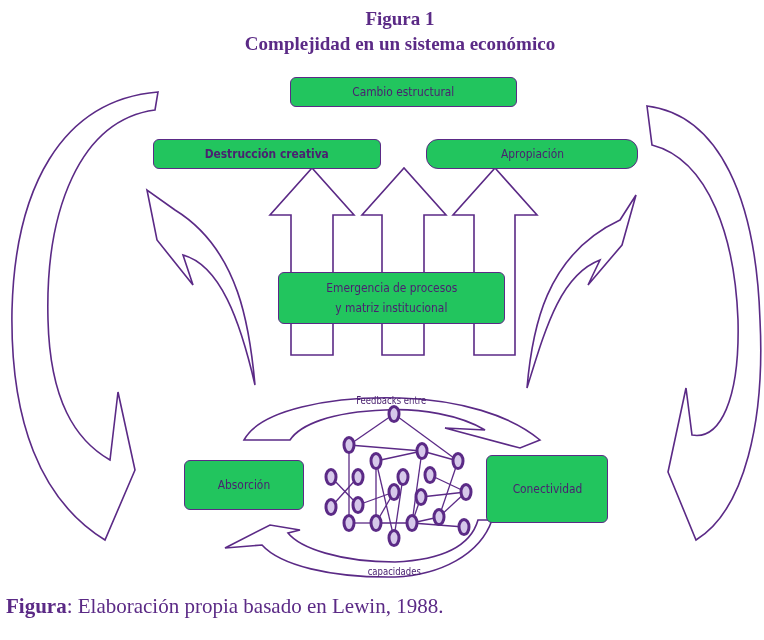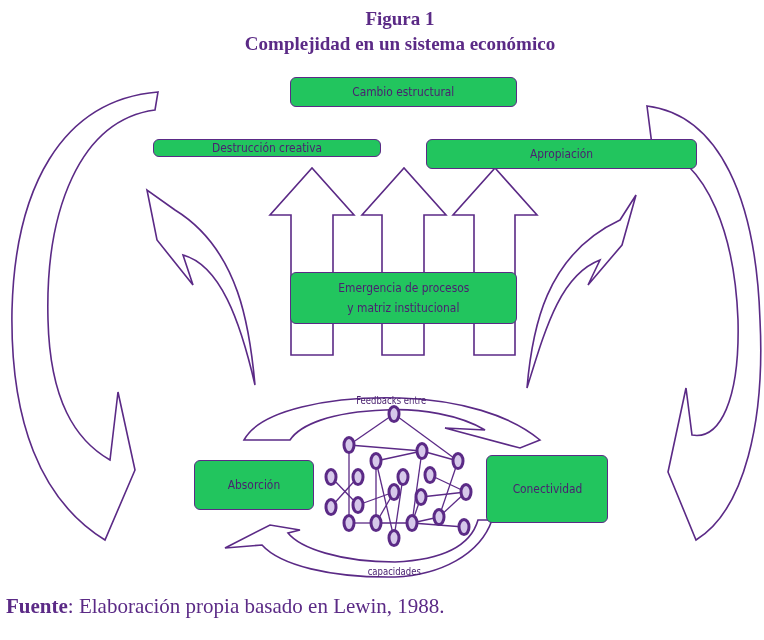--- a/index.html
+++ b/index.html
@@ -99,35 +99,35 @@
       <ellipse cx="412" cy="523" rx="5" ry="7.5" fill="#d6c8ea" stroke="#5b2a86" stroke-width="3"></ellipse>
       <ellipse cx="439" cy="517" rx="5" ry="7.5" fill="#d6c8ea" stroke="#5b2a86" stroke-width="3"></ellipse>
       <ellipse cx="464" cy="527" rx="5" ry="7.5" fill="#d6c8ea" stroke="#5b2a86" stroke-width="3"></ellipse>
       <ellipse cx="394" cy="538" rx="5" ry="7.5" fill="#d6c8ea" stroke="#5b2a86" stroke-width="3"></ellipse>
     </g>
 </svg>
 
 <div class="box" style="left:290px;top:77px;width:227px;height:30px;transform:none;">
   <span style="transform:scaleX(0.82);">Cambio estructural</span>
 </div>
-<div class="box" style="left:153px;top:139px;width:228px;height:18px;transform:none;">
+<div class="box" style="left:153px;top:139px;width:228px;height:30px;transform:none;font-weight:bold;">
   <span style="transform:scaleX(0.82);">Destrucción creativa</span>
 </div>
-<div class="box" style="left:426px;top:139px;width:271px;height:30px;transform:none;">
+<div class="box" style="left:426px;top:139px;width:212px;height:30px;transform:none;border-radius:12px;">
   <span style="transform:scaleX(0.82);">Apropiación</span>
 </div>
-<div class="box" style="left:290px;top:272px;width:227px;height:52px;transform:none;flex-direction:column;">
+<div class="box" style="left:278px;top:272px;width:227px;height:52px;transform:none;flex-direction:column;">
   <span style="transform:scaleX(0.82);">Emergencia de procesos</span>
   <span style="transform:scaleX(0.82);">y matriz institucional</span>
 </div>
-<div class="box" style="left:194px;top:460px;width:120px;height:50px;transform:none;">
+<div class="box" style="left:184px;top:460px;width:120px;height:50px;transform:none;">
   <span style="transform:scaleX(0.82);">Absorción</span>
 </div>
 <div class="box" style="left:486px;top:455px;width:122px;height:68px;transform:none;">
   <span style="transform:scaleX(0.82);">Conectividad</span>
 </div>
 
 <div class="label-small" style="left:350px;top:395px;">Feedbacks entre</div>
 <div class="label-small" style="left:363px;top:566px;">capacidades</div>
 
 <div class="source">
-  <b>Fuente</b><span>: Elaboración propia basado en Lewin, 1988.</span>
+  <b>Figura</b><span>: Elaboración propia basado en Lewin, 1988.</span>
 </div>
 
 </body></html>

